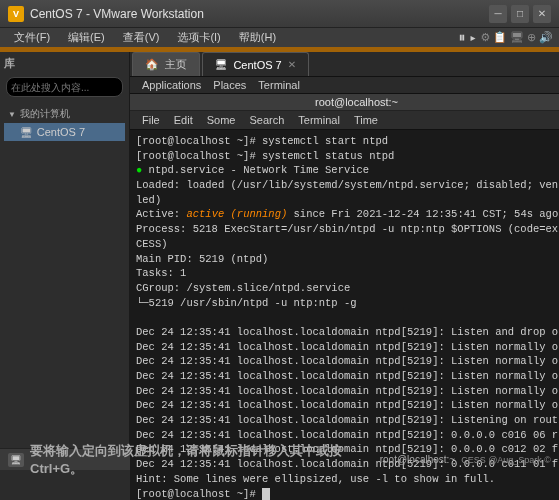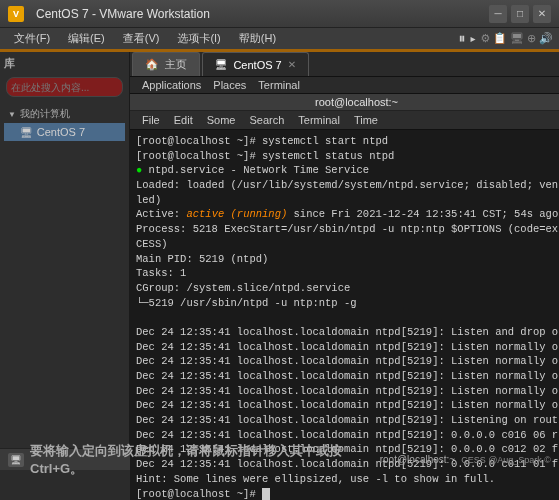--- a/index.html
+++ b/index.html
@@ -27,21 +27,20 @@
       margin-right: 6px;
       background: #e8a000;
       border-radius: 2px;
       display: flex; align-items: center; justify-content: center;
       font-size: 9px; color: white; font-weight: bold;
     }
     .titlebar-title {
       color: #e0e0e0;
       font-size: 12px;
       flex: 1;
-      margin-left: 6px;
     }
     .titlebar-controls {
       display: flex;
       gap: 4px;
     }
     .titlebar-btn {
       width: 18px; height: 18px;
       background: #555;
       border-radius: 2px;
       display: flex; align-items: center; justify-content: center;
@@ -49,21 +48,21 @@
     }
 
     
     .menubar {
       height: 24px;
       background: #3c3c3c;
       display: flex;
       align-items: center;
       padding: 0 6px;
       gap: 2px;
-      border-bottom: 3px solid #a16207;
+      border-bottom: 5px solid #a16207;
     }
     .menu-item {
       color: #d0d0d0;
       font-size: 11px;
       padding: 2px 8px;
       cursor: pointer;
       border-radius: 2px;
     }
 
     
@@ -76,21 +75,21 @@
     .sidebar {
       width: 130px;
       background: #2d2d2d;
       border-right: 1px solid #1a1a1a;
       display: flex;
       flex-direction: column;
     }
     .sidebar-search {
       margin: 6px;
       height: 20px;
-      background: #7f1d1d;
+      background: #000000;
       border: 1px solid #444;
       border-radius: 8px;
       padding: 2px 4px;
       color: #999;
       font-size: 10px;
     }
     .sidebar-section {
       padding: 2px 4px;
     }
     .sidebar-section-title {

